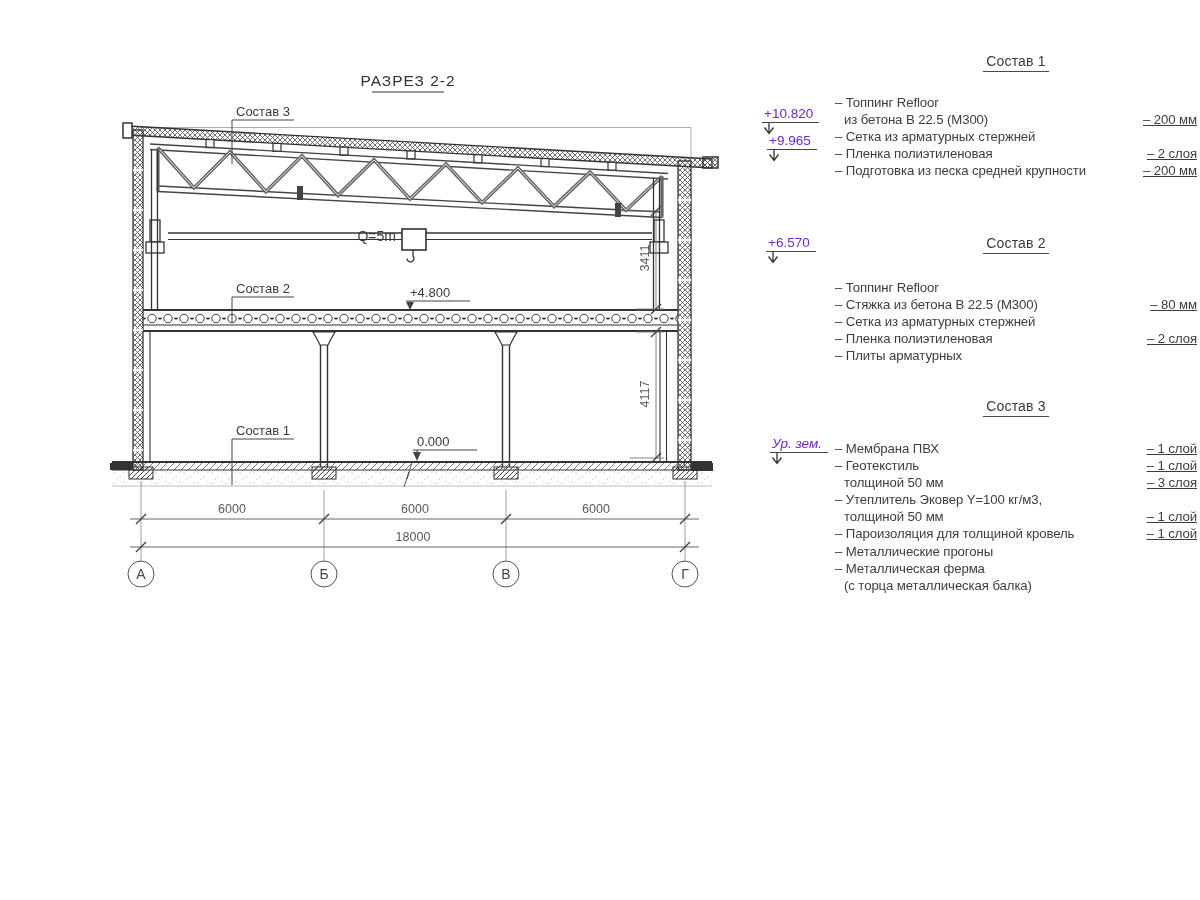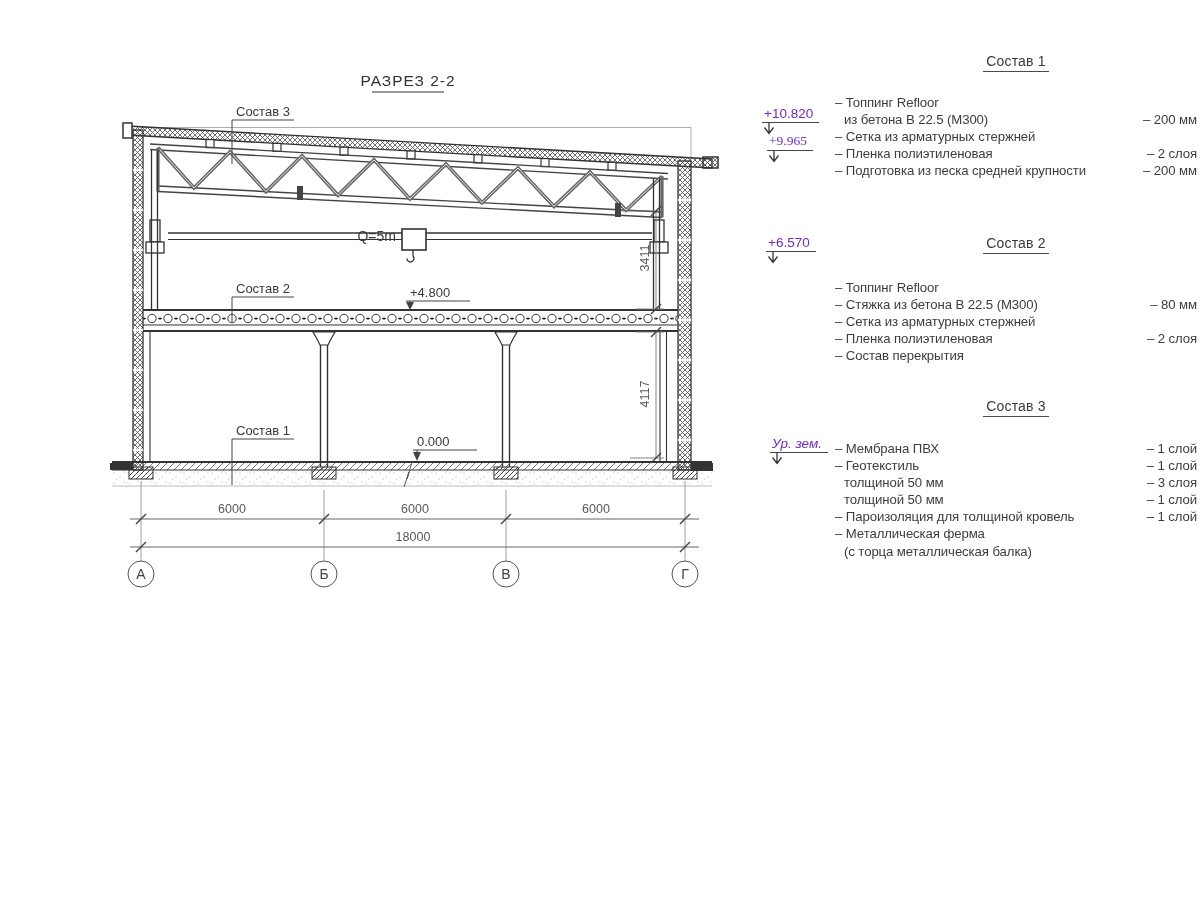--- a/index.html
+++ b/index.html
@@ -9,21 +9,21 @@
 
   
   .section{position:absolute;width:362px;}
   .heading-wrap{text-align:center;}
   .heading{display:inline-block;font-size:14px;color:#3a3a3a;
            border-bottom:1px solid #4a4a4a;padding:0 3px 2px 3px;letter-spacing:.2px;}
   .rows{margin-top:22px;}
   .row{display:flex;justify-content:space-between;align-items:flex-start;
        height:17.1px;font-size:13.2px;letter-spacing:-0.1px;color:#3d3d3d;}
   .row .rt{white-space:pre;}
-  .row .rv{white-space:nowrap;text-align:right;margin-left:8px;}
+  .row .rv{white-space:nowrap;text-align:right;margin-left:8px;text-decoration:underline;}
   .row.indent .rt{padding-left:9px;}
 
   
   .elev{position:absolute;}
   .elev .lbl{display:inline-block;font-size:13.5px;color:#6d28d9;
              border-bottom:1px solid #444;padding:0 6px 1px 2px;white-space:nowrap;}
   .elev .arr{display:block;margin:0 0 0 1px;}
 </style>
 </head>
 <body>
@@ -243,21 +243,21 @@
       <text x="685" y="579" font-size="14" fill="#444" text-anchor="middle">Г</text>
     </g>
   </svg>
 
   <div class="elev" style="left:762px;top:104px;">
     <span class="lbl">+10.820</span>
     <svg class="arr" width="14" height="13" viewBox="0 0 14 13">
       <path d="M6,0 V10 M1.5,4.5 L6,10.5 L10.5,4.5" fill="none" stroke="#333" stroke-width="1.3"></path>
     </svg>
   </div>
-  <div class="elev" style="left:767px;top:131px;font-family:Liberation Serif, serif;">
+  <div class="elev" style="left:767px;top:131px;">
     <span class="lbl">+9.965</span>
     <svg class="arr" width="14" height="13" viewBox="0 0 14 13">
       <path d="M6,0 V10 M1.5,4.5 L6,10.5 L10.5,4.5" fill="none" stroke="#333" stroke-width="1.3"></path>
     </svg>
   </div>
   <div class="elev" style="left:766px;top:233px;">
     <span class="lbl">+6.570</span>
     <svg class="arr" width="14" height="13" viewBox="0 0 14 13">
       <path d="M6,0 V10 M1.5,4.5 L6,10.5 L10.5,4.5" fill="none" stroke="#333" stroke-width="1.3"></path>
     </svg>
@@ -307,49 +307,57 @@
         </div>
         <div class="row">
           <span class="rt">– Сетка из арматурных стержней</span>
           <span class="rv"></span>
         </div>
         <div class="row">
           <span class="rt">– Пленка полиэтиленовая</span>
           <span class="rv">–  2 слоя</span>
         </div>
         <div class="row">
-          <span class="rt">– Состав перекрытия</span>
+          <span class="rt">– Плиты арматурных</span>
           <span class="rv"></span>
         </div>
       </div>
   </div>
   <div class="section" style="left:835px;top:397px;">
     <div class="heading-wrap"><span class="heading">Состав 3</span></div>
     <div class="rows" style="margin-top:24px;">
         <div class="row">
           <span class="rt">– Мембрана ПВХ</span>
           <span class="rv">– 1 слой</span>
         </div>
         <div class="row">
           <span class="rt">– Геотекстиль</span>
           <span class="rv">– 1 слой</span>
         </div>
         <div class="row indent">
           <span class="rt">толщиной 50 мм</span>
           <span class="rv">– 3 слоя</span>
         </div>
+        <div class="row">
+          <span class="rt">– Утеплитель Эковер Y=100 кг/м3,</span>
+          <span class="rv"></span>
+        </div>
         <div class="row indent">
           <span class="rt">толщиной 50 мм</span>
           <span class="rv">– 1 слой</span>
         </div>
         <div class="row">
           <span class="rt">– Пароизоляция для толщиной кровель</span>
           <span class="rv">– 1 слой</span>
         </div>
         <div class="row">
+          <span class="rt">– Металлические прогоны</span>
+          <span class="rv"></span>
+        </div>
+        <div class="row">
           <span class="rt">– Металлическая ферма</span>
           <span class="rv"></span>
         </div>
         <div class="row indent">
           <span class="rt">(с торца металлическая балка)</span>
           <span class="rv"></span>
         </div>
       </div>
   </div>
 

